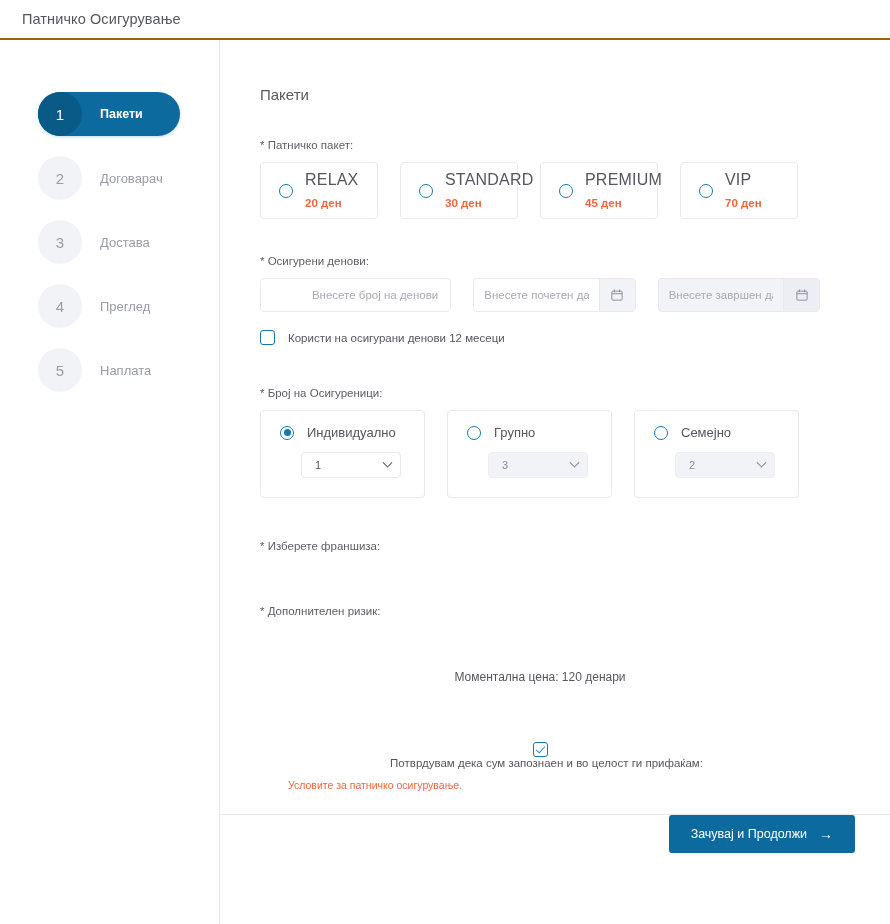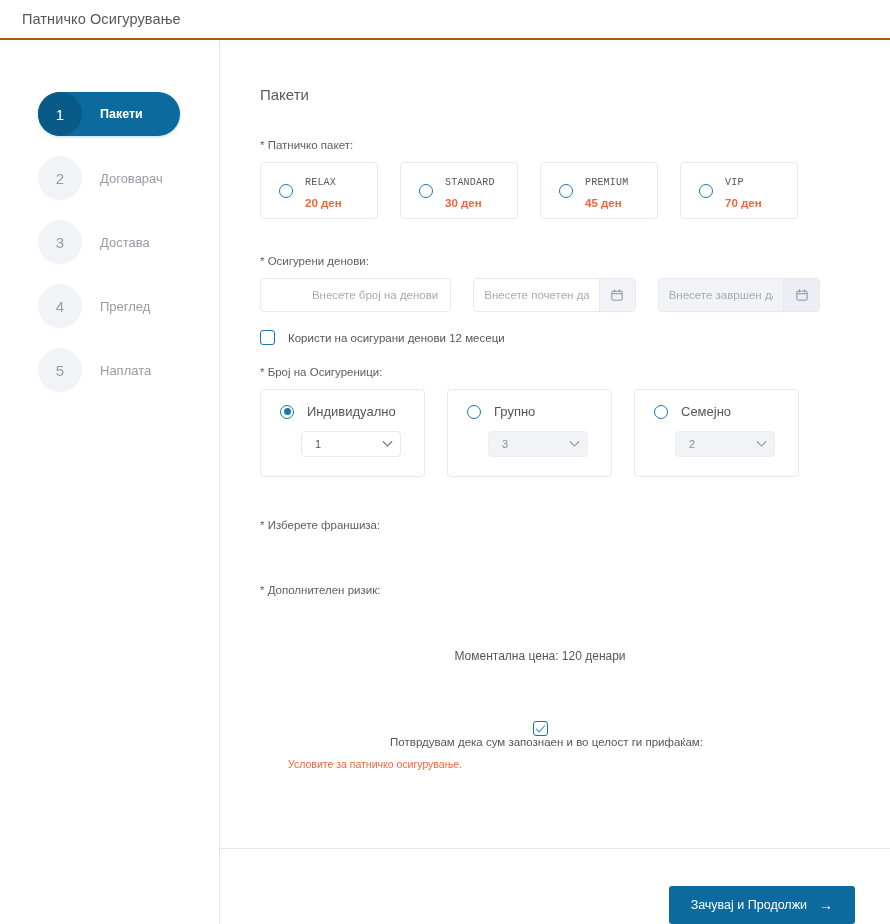--- a/index.html
+++ b/index.html
@@ -149,24 +149,23 @@
     content: "";
     position: absolute;
     left: 50%; top: 50%;
     width: 7px; height: 7px;
     margin: -3.5px 0 0 -3.5px;
     border-radius: 50%;
     background: #1778b0;
   }
   .pkg-text { margin-left: 12px; line-height: 1.35; }
   .pkg-name {
-    font-size: 10px;
+    font-size: 16px;
     color: #55555f;
     letter-spacing: .2px;
-    font-family: Liberation Mono, monospace;
   }
   .pkg-price {
     font-size: 11.5px;
     color: #f4643c;
     font-weight: 700;
   }
 
   
   .inputs-row {
     display: flex;
@@ -219,21 +218,21 @@
     align-items: center;
     justify-content: center;
     cursor: pointer;
   }
   .date-group.disabled .date-btn { background: #eceef4; }
 
   
   .chk-row {
     display: flex;
     align-items: center;
-    margin-bottom: 21px;
+    margin-bottom: 42px;
   }
   .chk {
     width: 15px;
     height: 15px;
     border: 1.6px solid #1778b0;
     border-radius: 3px;
     background: #fff;
     flex: 0 0 15px;
     position: relative;
     cursor: pointer;
@@ -315,24 +314,24 @@
   .terms-link {
     display: block;
     font-size: 10.5px;
     color: #f4643c;
     margin: 10px 0 0 28px;
     text-decoration: none;
   }
 
   
   .footer {
-    height: 76px;
+    height: 110px;
     border-top: 1px solid #e6e6ef;
     display: flex;
-    align-items: flex-end;
+    align-items: flex-start;
     justify-content: flex-end;
     padding-right: 35px;
   }
   .primary-btn {
     background: #0c6a9e;
     color: #fff;
     border: none;
     border-radius: 3px;
     height: 38px;
     padding: 0 22px;

